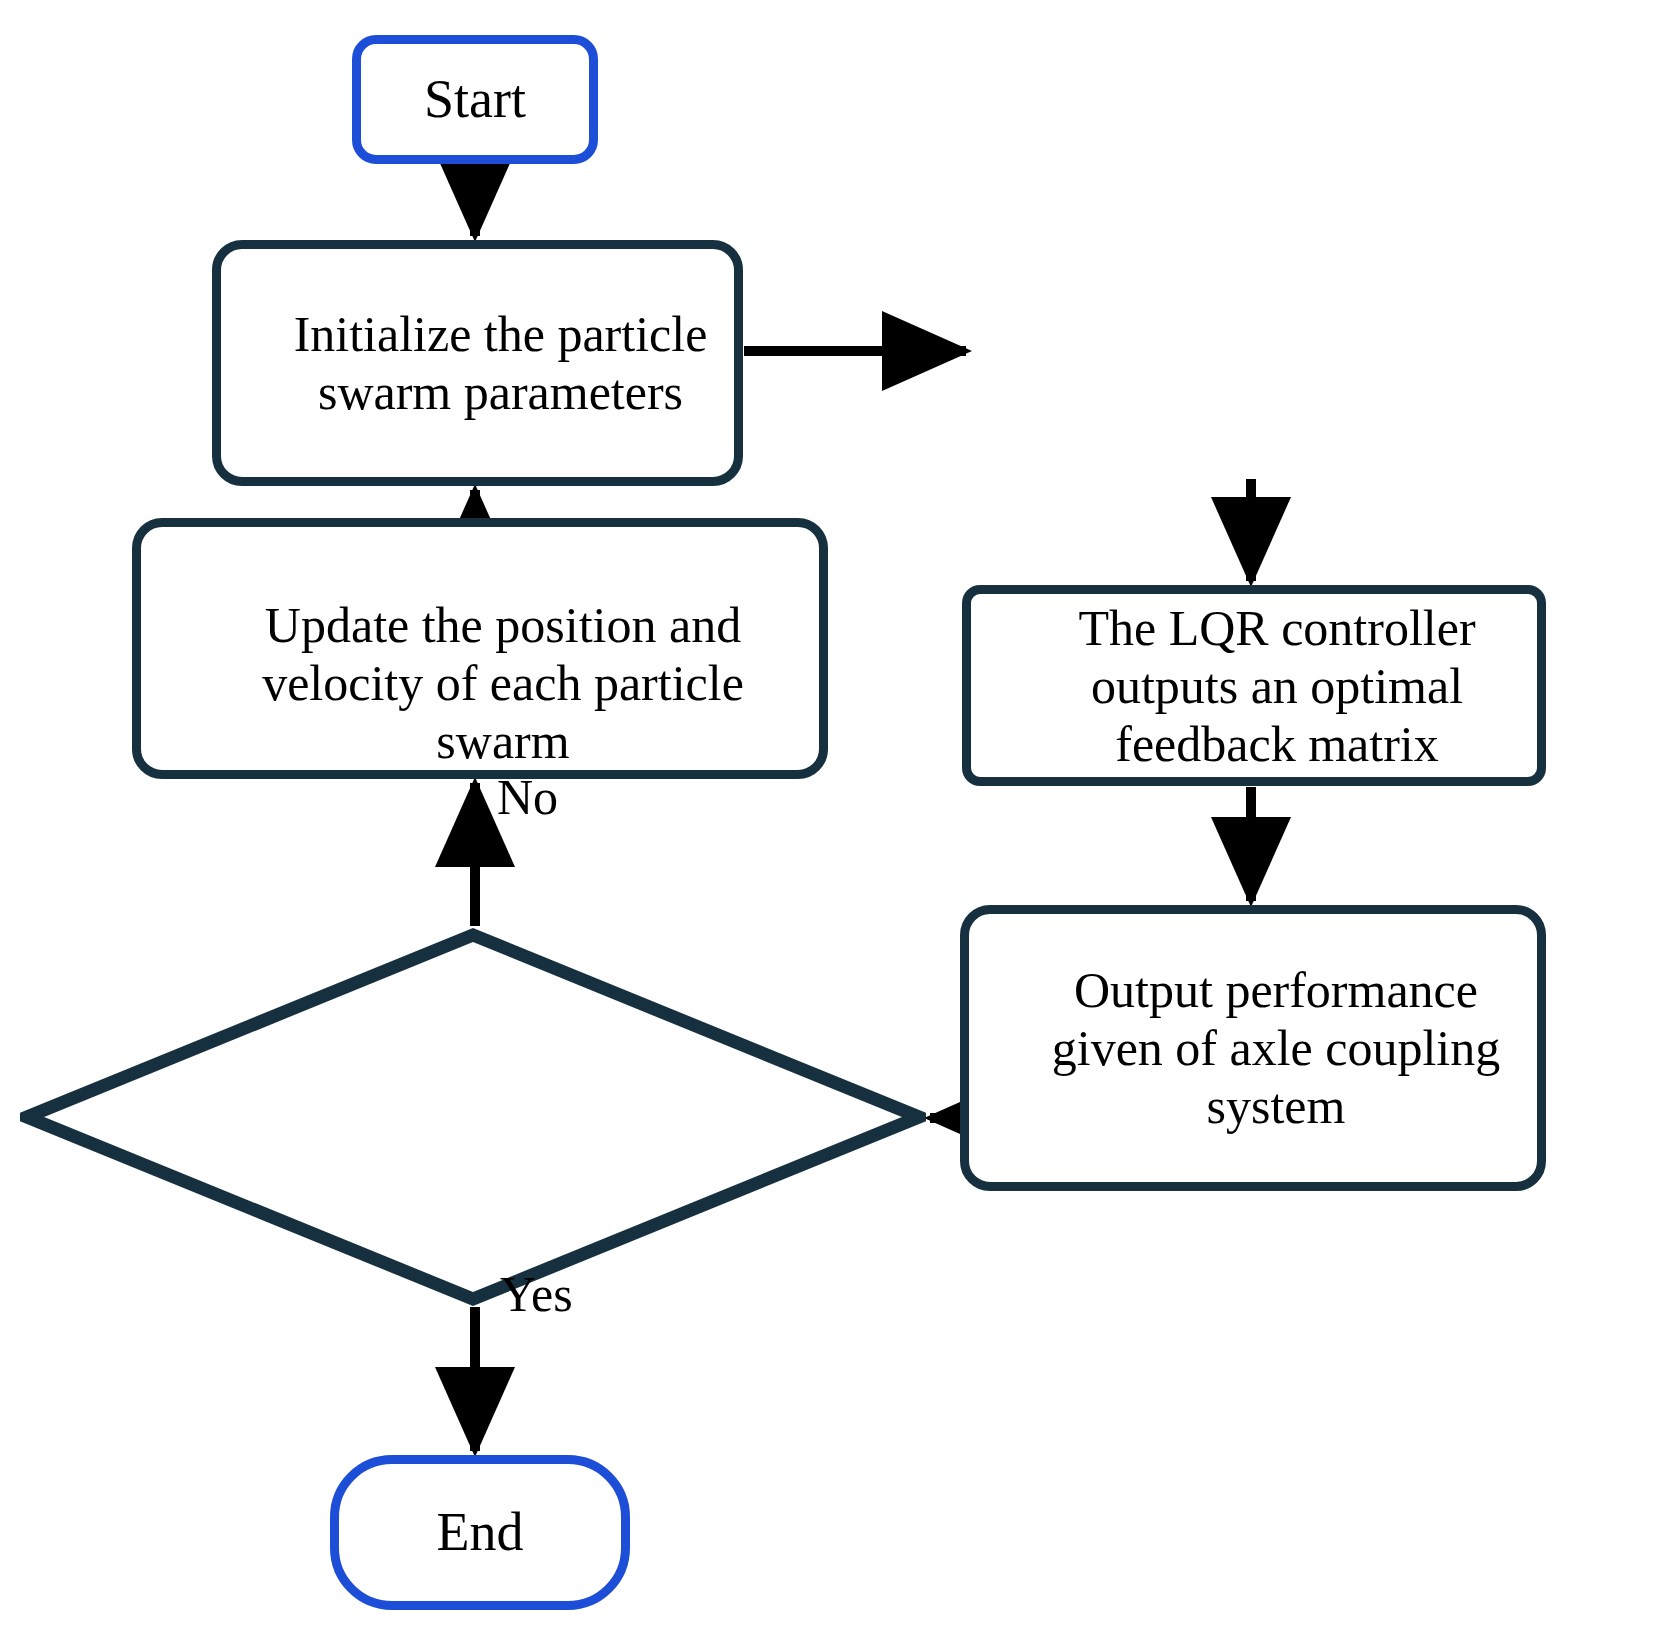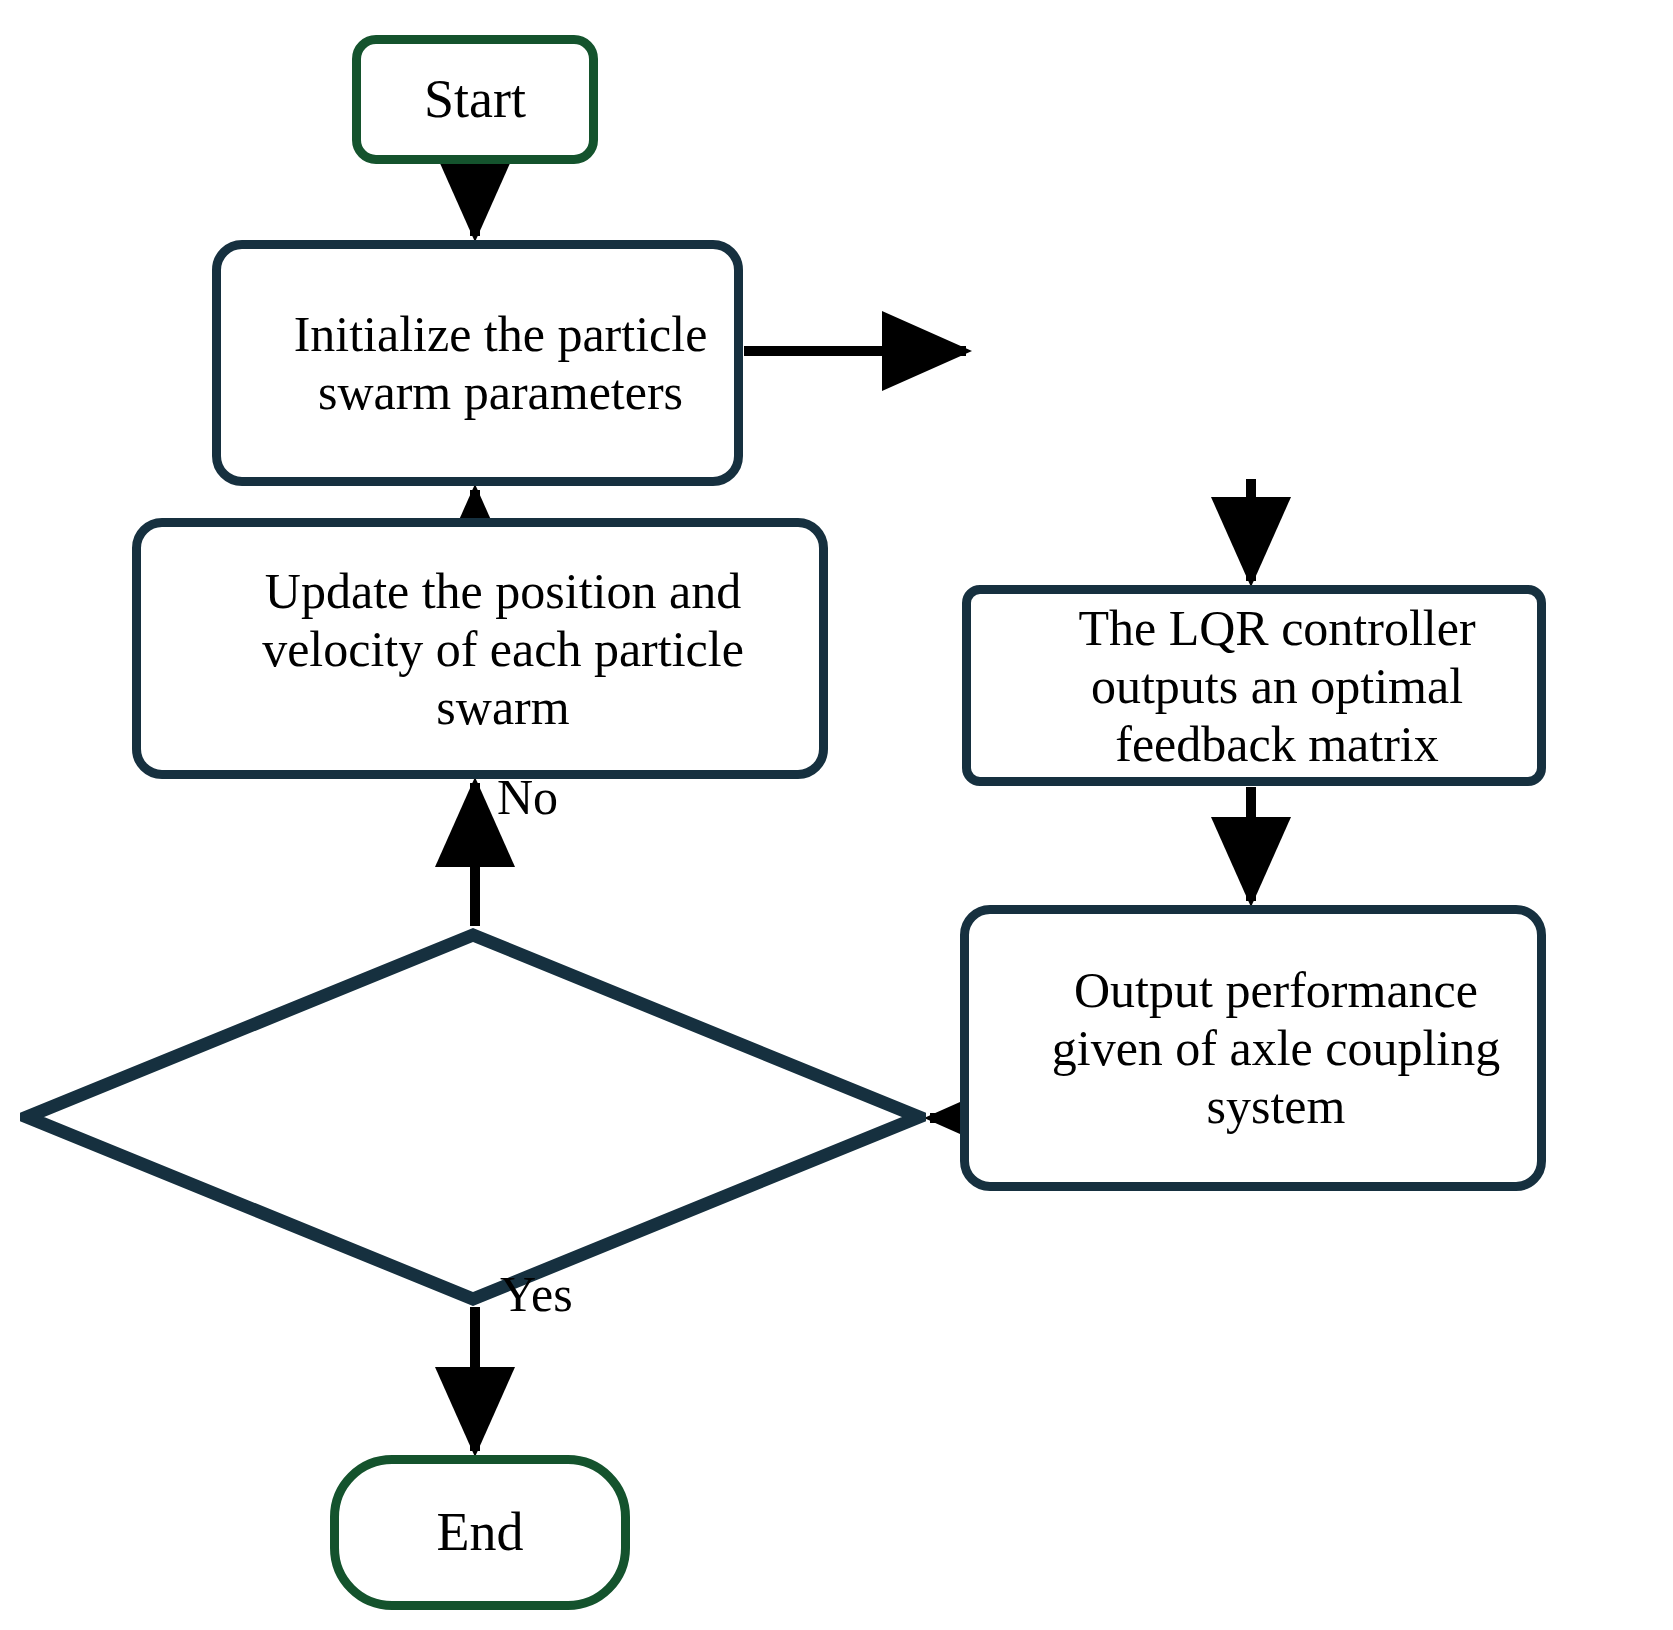--- a/index.html
+++ b/index.html
@@ -3,31 +3,31 @@
 <meta charset="utf-8">
 <style>
   html,body{margin:0;padding:0;background:#ffffff;}
   #stage{position:relative;width:1673px;height:1630px;background:#ffffff;
          font-family:"Liberation Serif","DejaVu Serif",serif;overflow:hidden;}
   .node{position:absolute;box-sizing:border-box;display:flex;align-items:center;
         justify-content:center;text-align:center;background:#ffffff;}
   .node .txt{display:block;width:100%;line-height:1.16;color:#000000;padding:0 10px;}
 
   
-  .terminal{border:9px solid #14532d;}
+  .terminal{border:9px solid #1d4ed8;}
   .terminal .txt{font-size:54px;}
   #n-start{left:352px;top:35px;width:246px;height:129px;border-radius:24px;}
   #n-end{left:330px;top:1455px;width:300px;height:155px;border-radius:62px;text-align:center;}
 
   
   .process{border:9px solid #16303f;padding-left:46px;}
   .process .txt{font-size:50px;}
   #n-init{left:212px;top:240px;width:531px;height:246px;border-radius:30px;}
   #n-weights{left:970px;top:218px;width:679px;height:260px;border-radius:30px;}
-  #n-update{left:132px;top:518px;width:696px;height:261px;border-radius:30px;}
+  #n-update{left:132px;top:518px;width:696px;height:261px;border-radius:30px;align-items:flex-end;}
   #n-lqr{left:962px;top:585px;width:584px;height:201px;border-radius:18px;}
   #n-output{left:960px;top:905px;width:586px;height:286px;border-radius:30px;}
 
   
   #n-decision{left:20px;top:928px;width:906px;height:378px;border:none;}
   #n-decision svg{position:absolute;left:0;top:0;}
   #n-decision .txt{position:relative;font-size:50px;width:560px;margin:0 auto;}
 
   
   #edges{position:absolute;left:0;top:0;width:1673px;height:1630px;pointer-events:none;}

